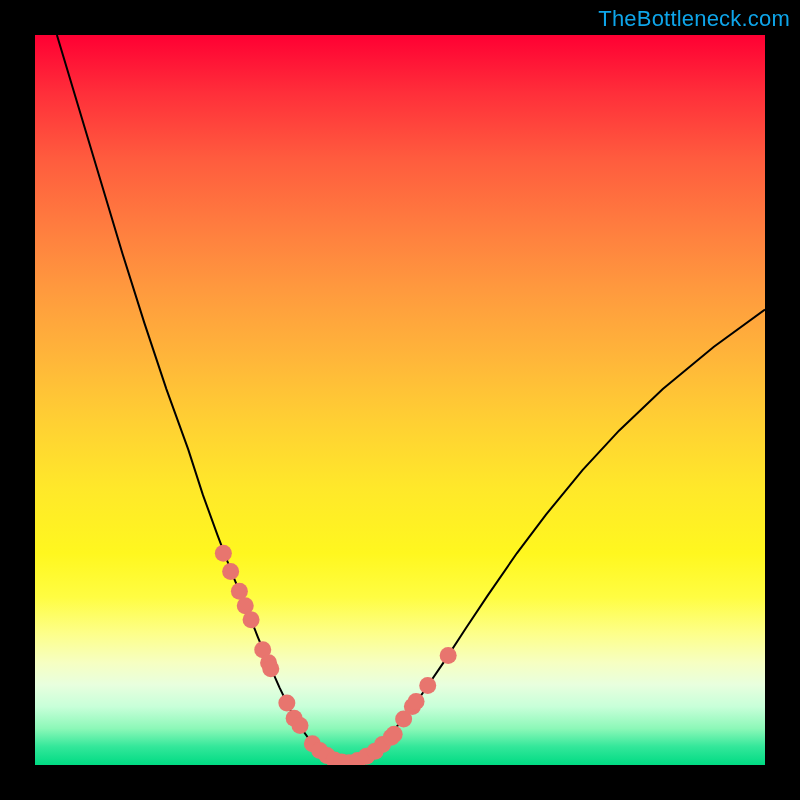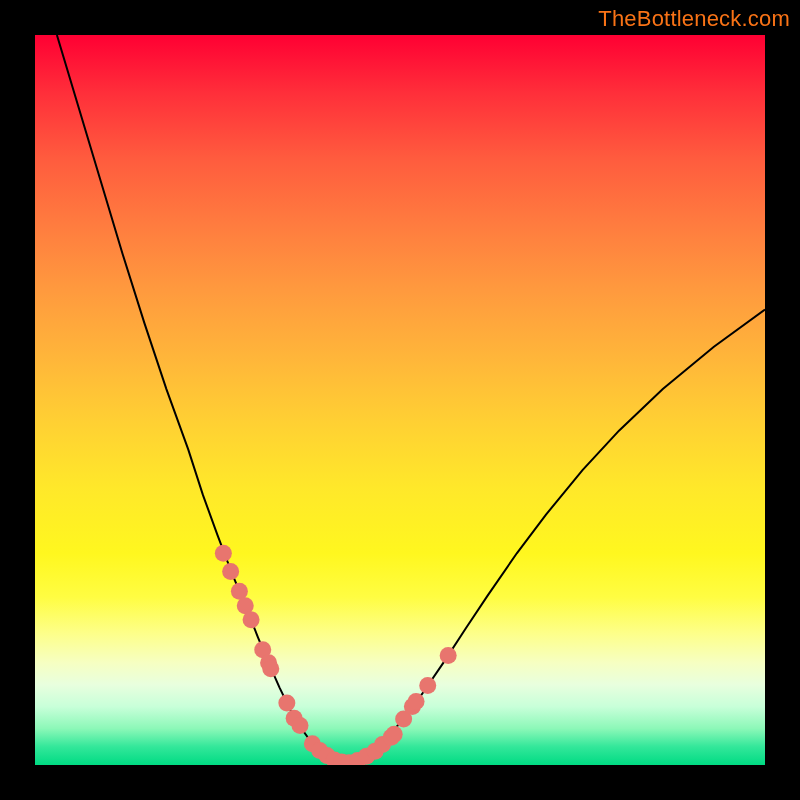--- a/index.html
+++ b/index.html
@@ -55,21 +55,21 @@
   .marker {
     fill: #e8756e;
     stroke: none;
   }
   .watermark {
     position: absolute;
     top: 6px;
     right: 10px;
     font-family: Arial, Helvetica, sans-serif;
     font-size: 22px;
-    color: #f97316;
+    color: #0ea5e9;
     font-weight: 500;
     letter-spacing: 0.2px;
   }
 </style>
 </head>
 <body>
 
 <div class="frame">
   <div class="watermark">TheBottleneck.com</div>
   <div class="plot-area">

